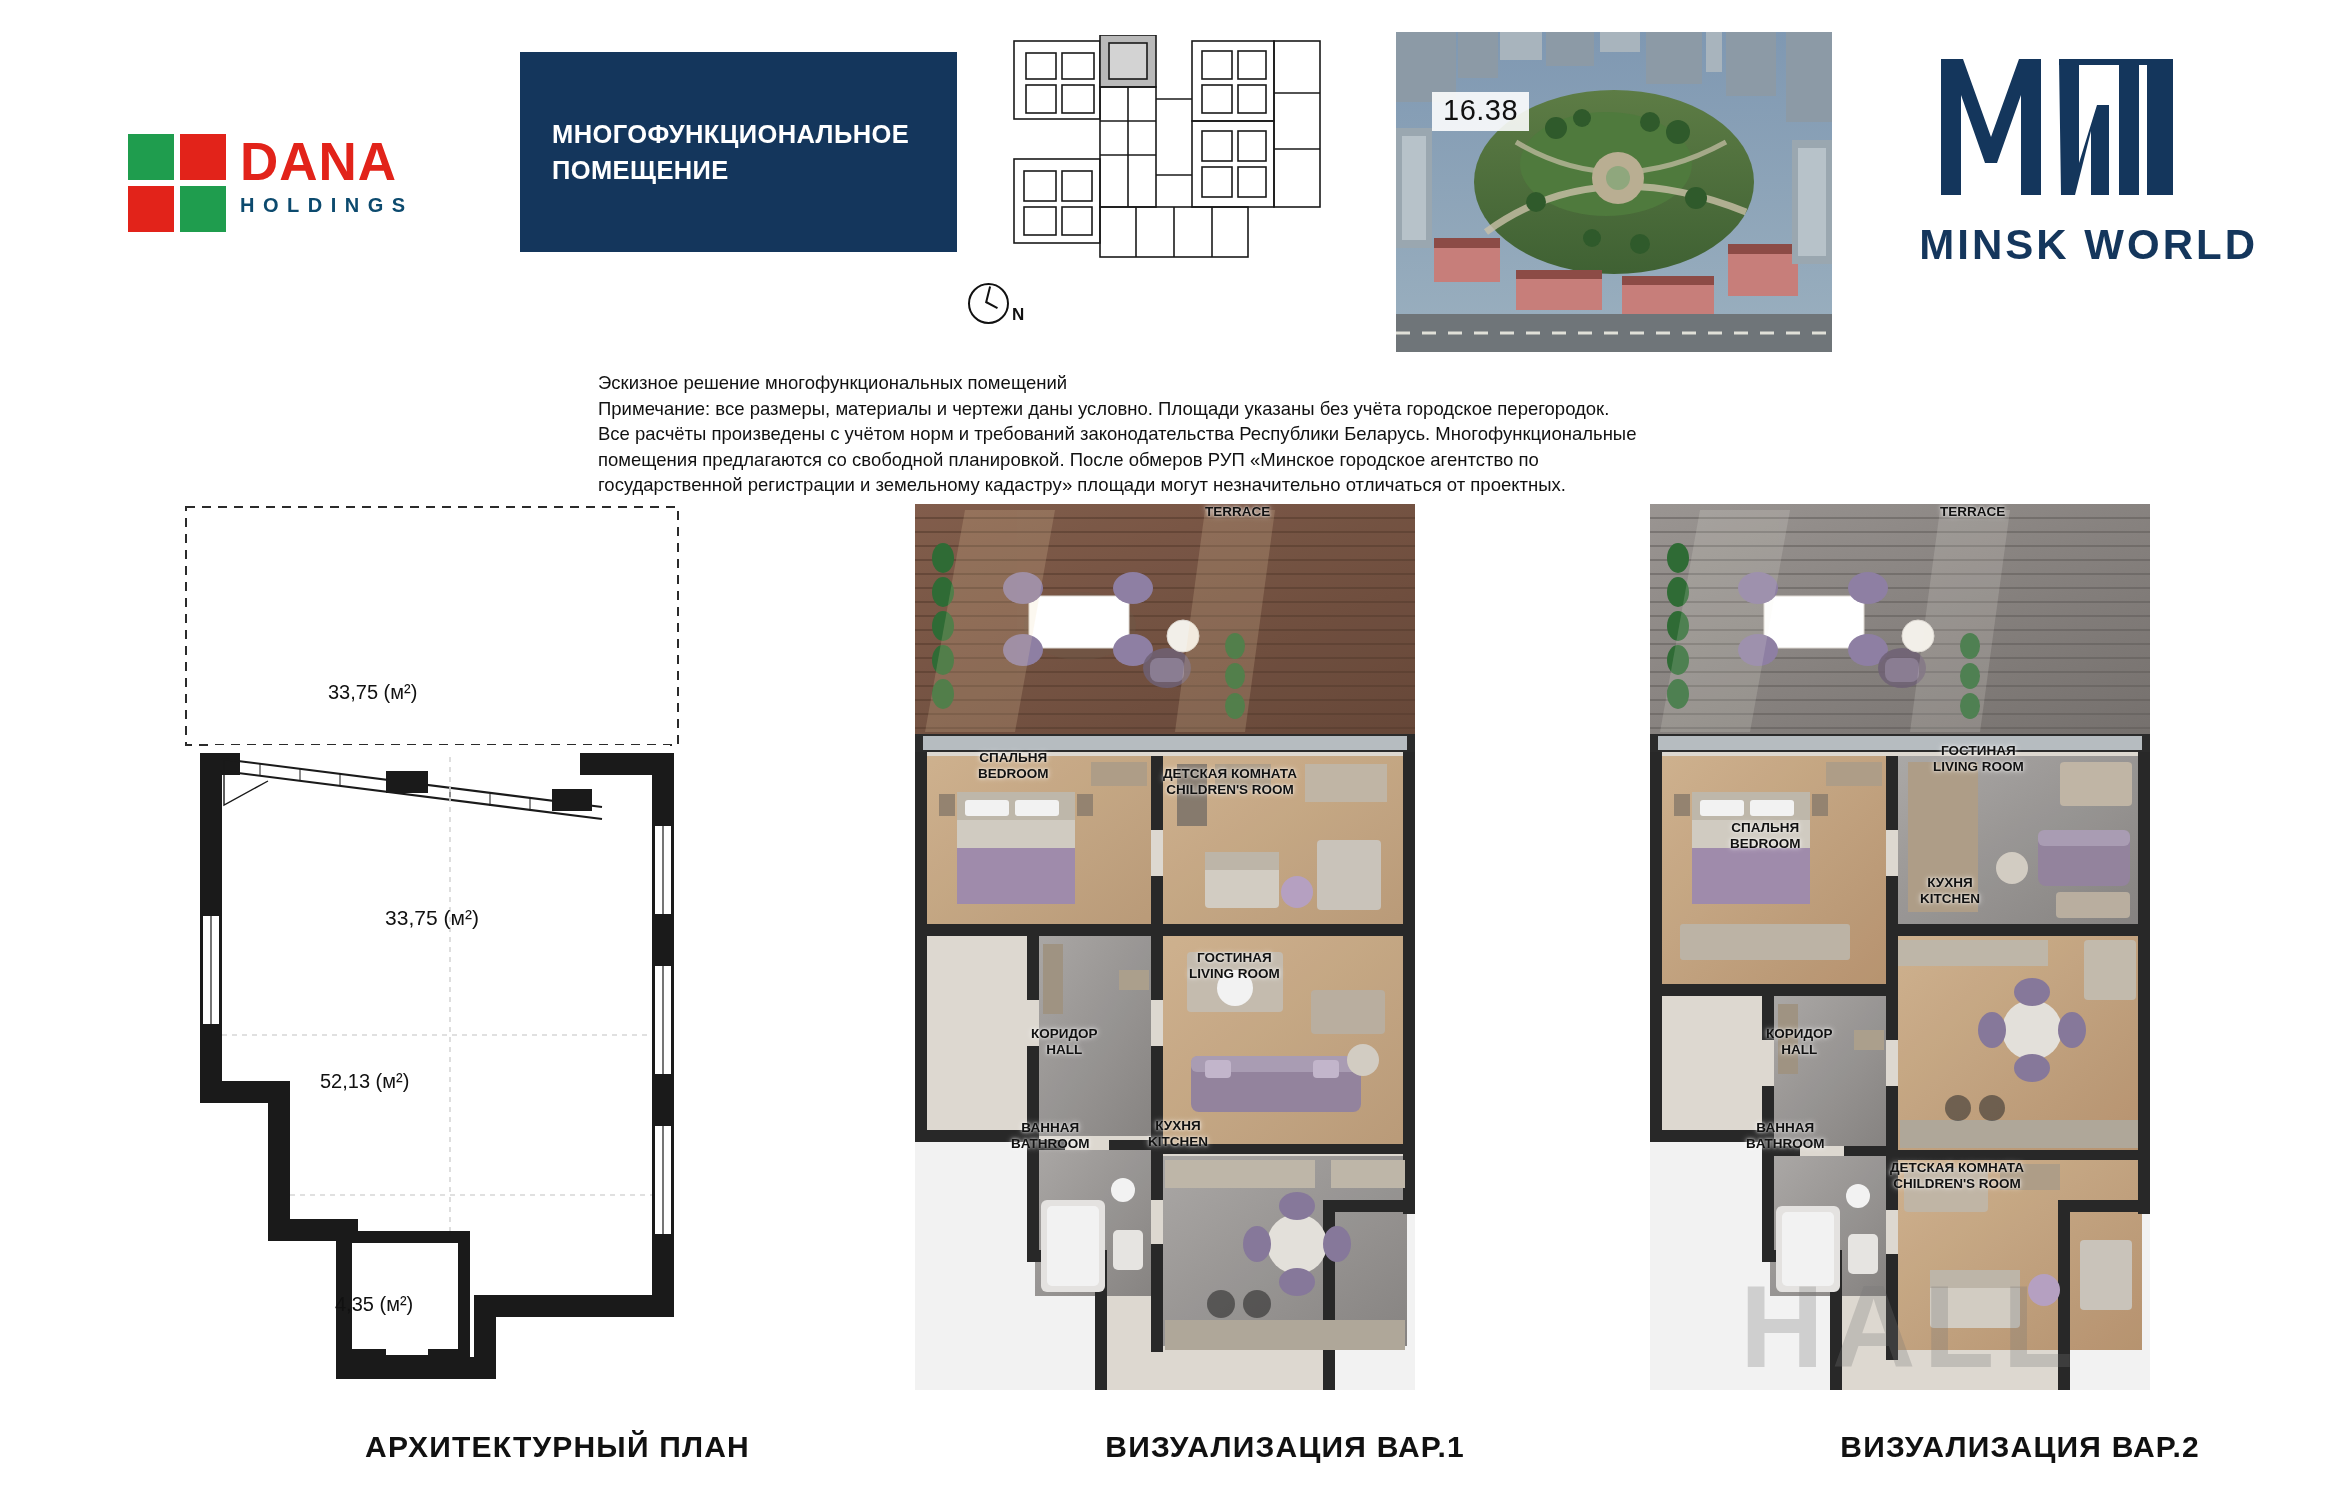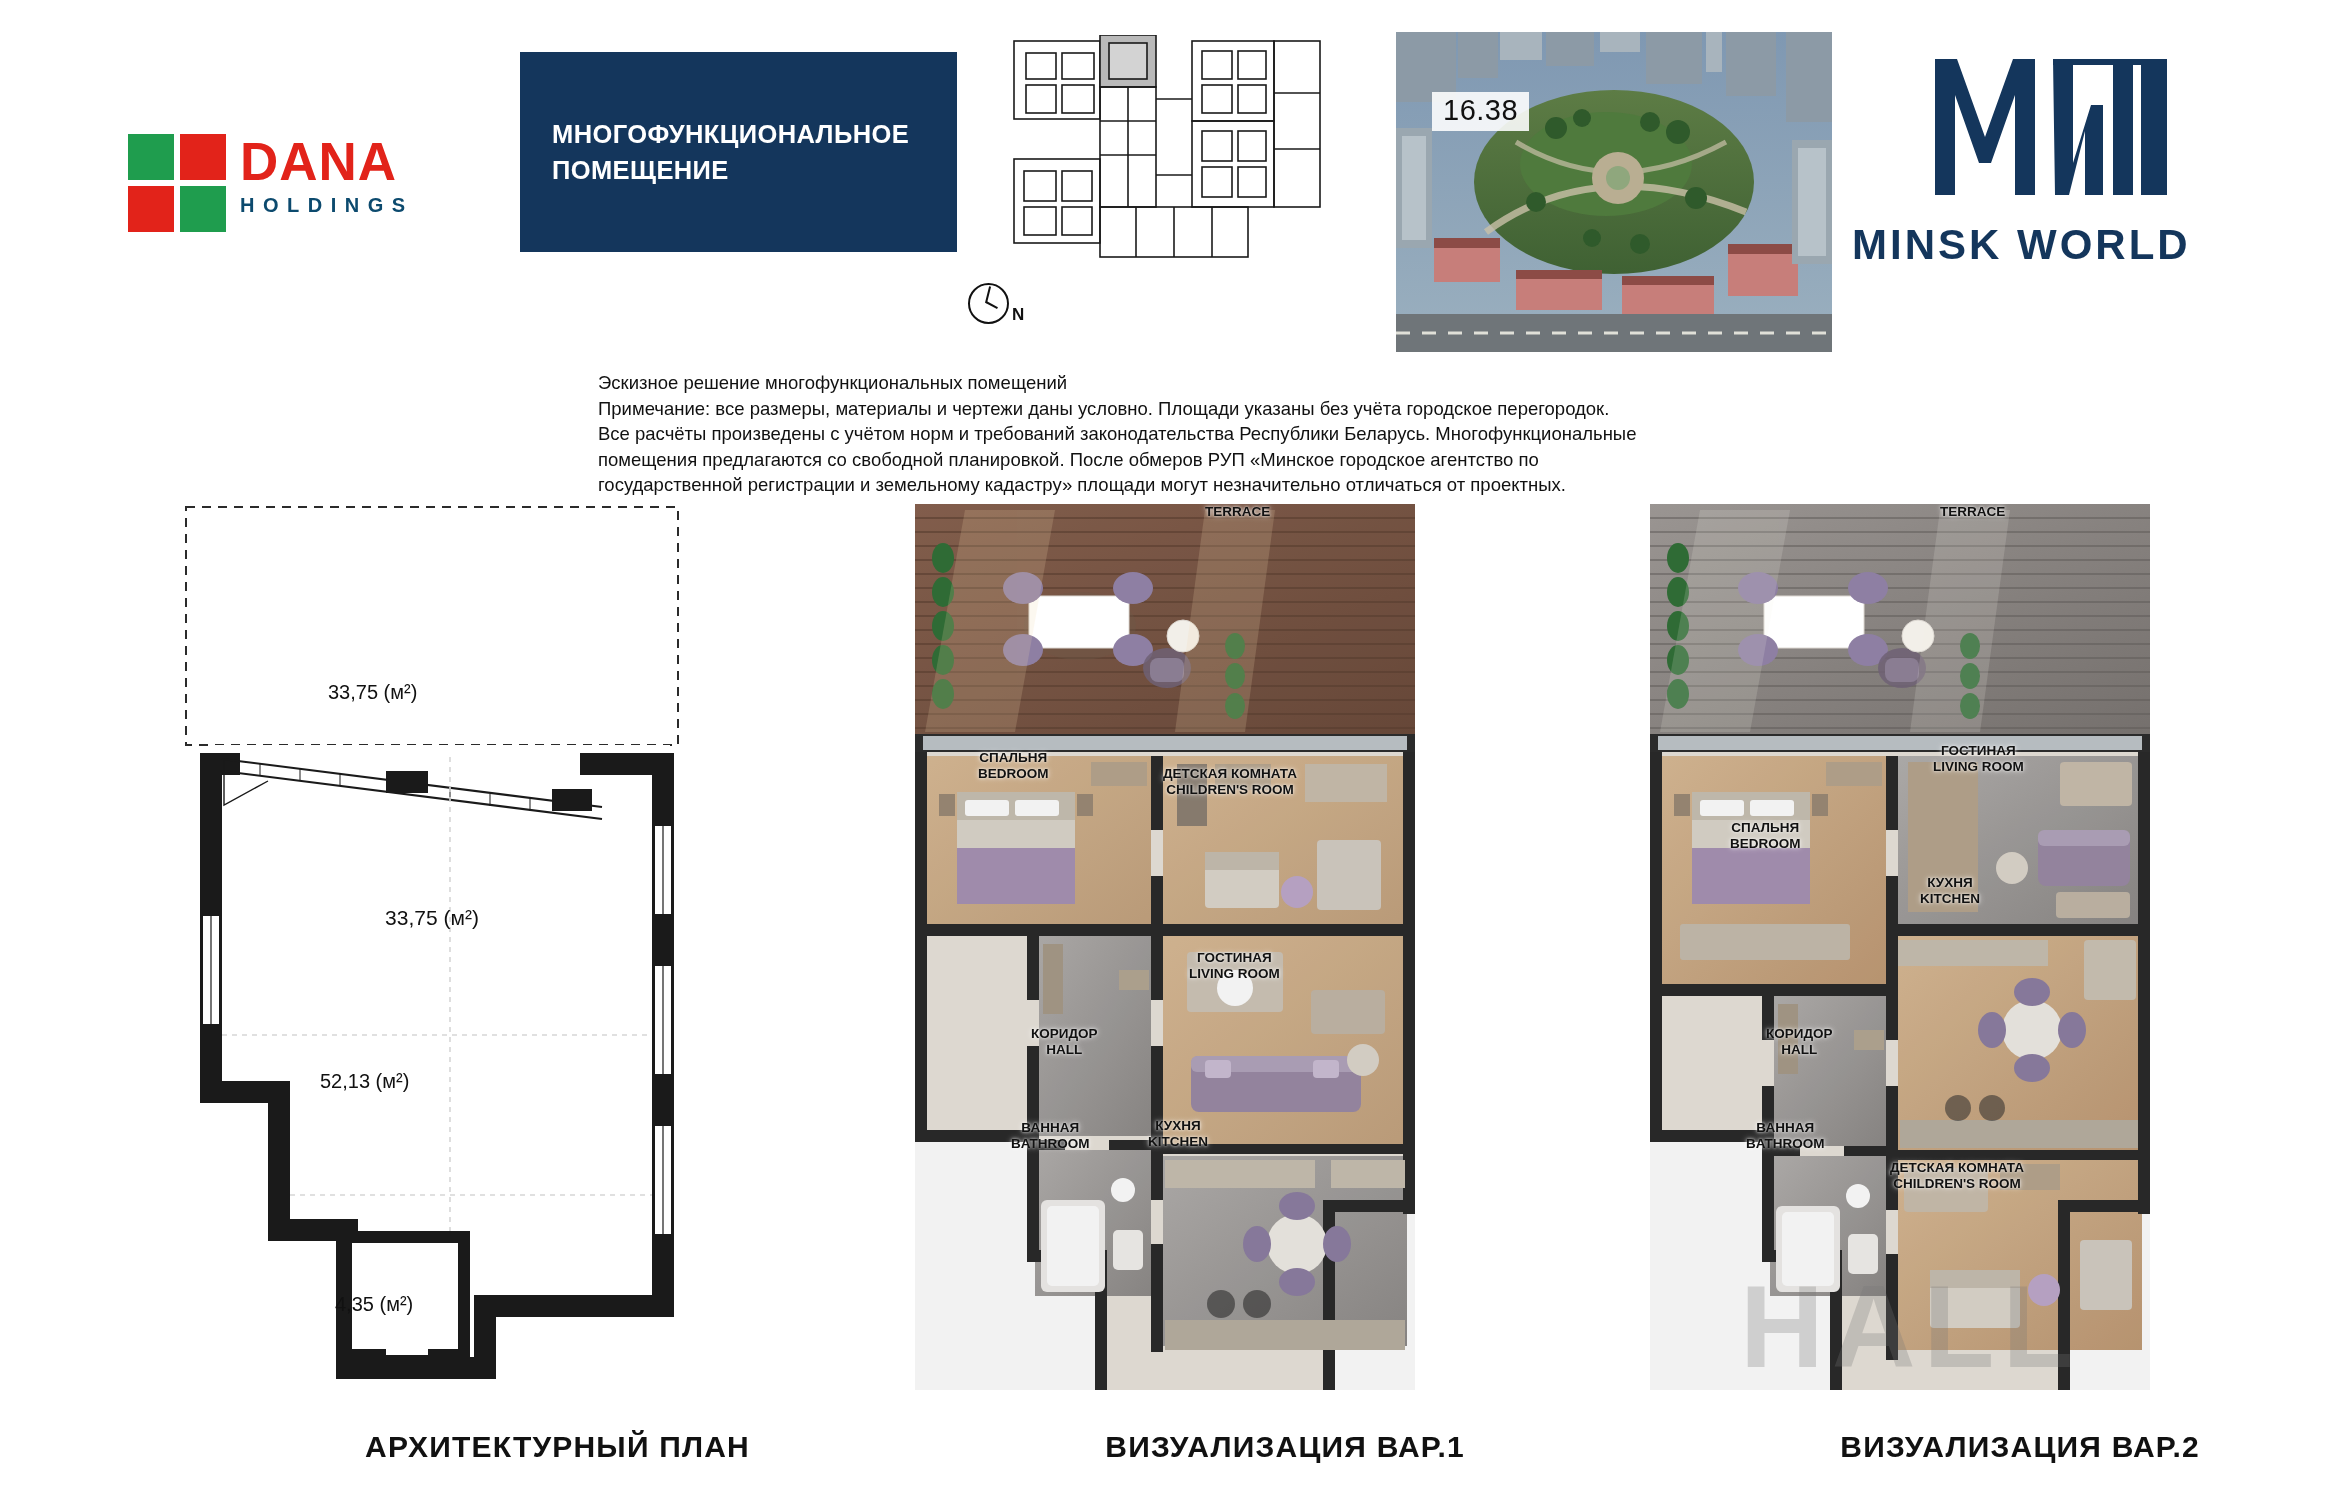--- a/index.html
+++ b/index.html
@@ -156,24 +156,24 @@
     padding: 2px 11px 4px 11px;
     font-family: "Liberation Sans", sans-serif;
     letter-spacing: 0.5px;
     z-index: 5;
     margin-top: 40px;
   }
 
   
   .mw-logo {
     position: absolute;
-    right: 86px;
+    right: 80px;
     top: 45px;
     width: 400px;
-    text-align: left;
+    text-align: right;
   }
   .mw-mark {
     height: 170px;
     display: flex;
     align-items: center;
     justify-content: center;
   }
   .mw-name {
     font-size: 42px;
     font-weight: bold;

